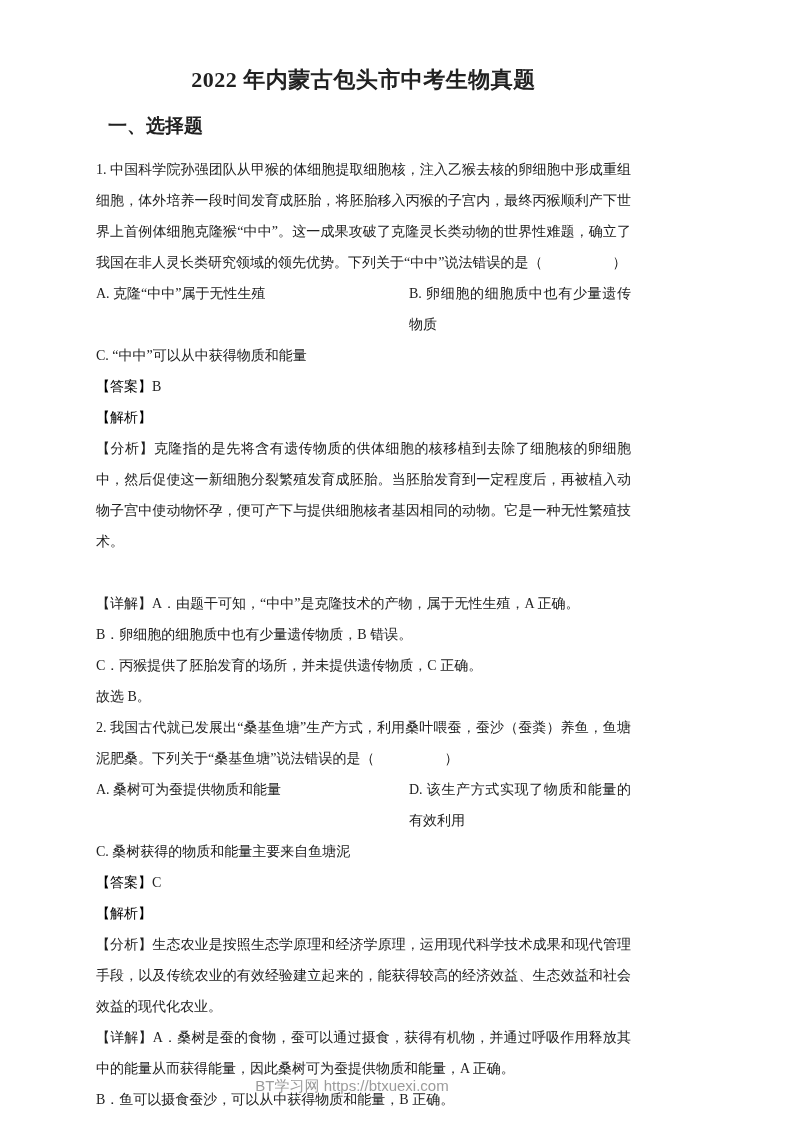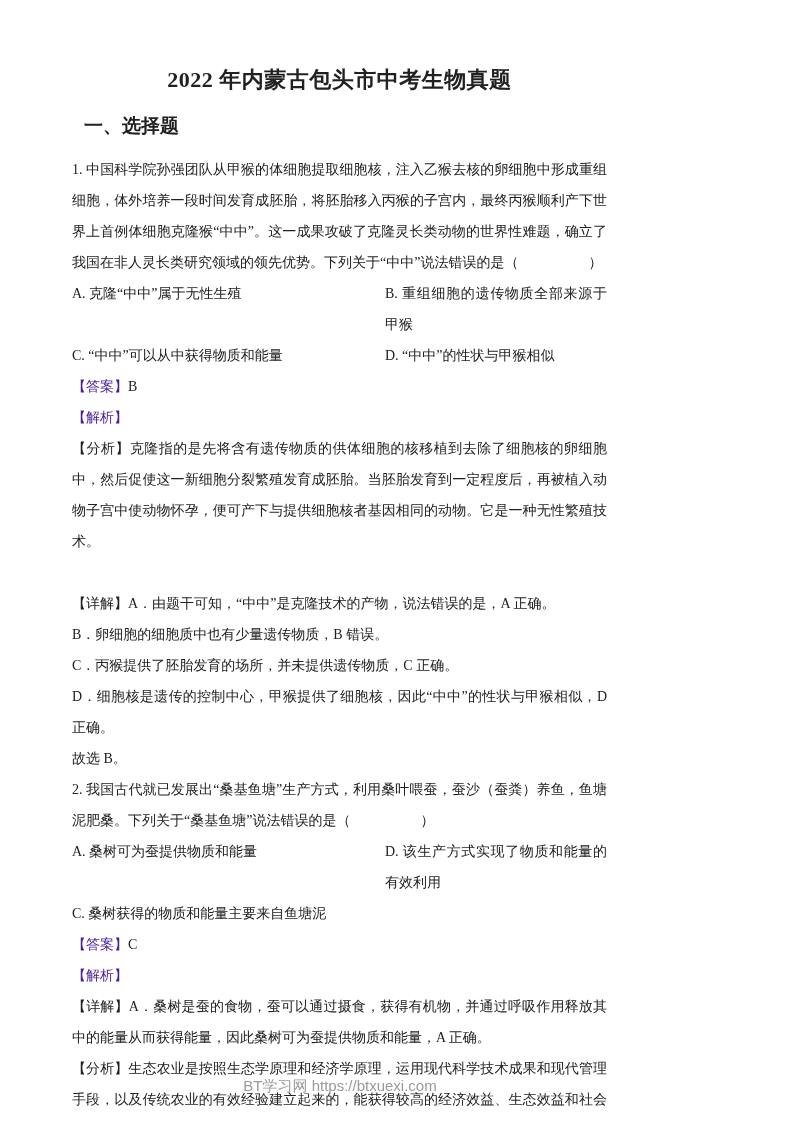--- a/index.html
+++ b/index.html
@@ -12,20 +12,21 @@
     height: 1122px;
     position: relative;
     overflow: hidden;
     font-family: "Liberation Serif", "DejaVu Serif", serif;
     color: #212121;
   }
   .page {
     position: relative;
     width: 680px;
     height: 1122px;
+    padding-left: 24px;
   }
   .content {
     padding: 62px 73px 0 72px;
   }
   .doc-title {
     margin: 0;
     font-size: 22px;
     font-weight: 700;
     text-align: center;
     line-height: 35px;
@@ -43,21 +44,21 @@
     font-size: 14px;
     line-height: 31px;
     text-align: justify;
     text-justify: inter-ideograph;
   }
   .options-grid {
     display: grid;
     grid-template-columns: 313px 1fr;
   }
   .blue {
-    color: #4c1d95;
+    color: #000000;
   }
   .spacer-line {
     height: 31px;
   }
   .footer {
     position: absolute;
     left: 0;
     right: 0;
     bottom: 26px;
     text-align: center;
@@ -75,55 +76,53 @@
 
     <h1 class="doc-title">2022 年内蒙古包头市中考生物真题</h1>
 
     <h2 class="section-heading">一、选择题</h2>
 
     <section>
       <p class="t-line">1. 中国科学院孙强团队从甲猴的体细胞提取细胞核，注入乙猴去核的卵细胞中形成重组细胞，体外培养一段时间发育成胚胎，将胚胎移入丙猴的子宫内，最终丙猴顺利产下世界上首例体细胞克隆猴“中中”。这一成果攻破了克隆灵长类动物的世界性难题，确立了我国在非人灵长类研究领域的领先优势。下列关于“中中”说法错误的是（　　　　　）</p>
 
       <div class="options-grid">
         <p class="t-line">A. 克隆“中中”属于无性生殖</p>
-        <p class="t-line">B. 重组细胞的遗传物质全部来源于甲猴</p>
+        <p class="t-line">B. 卵细胞的细胞质中也有少量遗传物质</p>
         <p class="t-line">C. “中中”可以从中获得物质和能量</p>
-        <p class="t-line">D. “中中”的性状与甲猴相似</p>
       </div>
 
       <p class="t-line"><span class="blue">【答案】</span><span>B</span></p>
 
       <p class="t-line blue">【解析】</p>
 
       <p class="t-line"><span>【分析】</span><span>克隆指的是先将含有遗传物质的供体细胞的核移植到去除了细胞核的卵细胞中，然后促使这一新细胞分裂繁殖发育成胚胎。当胚胎发育到一定程度后，再被植入动物子宫中使动物怀孕，便可产下与提供细胞核者基因相同的动物。它是一种无性繁殖技术。</span></p>
 
       <div class="spacer-line"></div>
 
-      <p class="t-line"><span>【详解】</span><span>A．由题干可知，“中中”是克隆技术的产物，说法错误的是，A 正确。</span></p>
+      <p class="t-line"><span>【详解】</span><span>A．由题干可知，“中中”是克隆技术的产物，属于无性生殖，A 正确。</span></p>
       <p class="t-line">B．卵细胞的细胞质中也有少量遗传物质，B 错误。</p>
       <p class="t-line">C．丙猴提供了胚胎发育的场所，并未提供遗传物质，C 正确。</p>
-      <p class="t-line">D．细胞核是遗传的控制中心，甲猴提供了细胞核，因此“中中”的性状与甲猴相似，D 正确。</p>
       <p class="t-line">故选 B。</p>
     </section>
 
     <section>
       <p class="t-line">2. 我国古代就已发展出“桑基鱼塘”生产方式，利用桑叶喂蚕，蚕沙（蚕粪）养鱼，鱼塘泥肥桑。下列关于“桑基鱼塘”说法错误的是（　　　　　）</p>
 
       <div class="options-grid">
         <p class="t-line">A. 桑树可为蚕提供物质和能量</p>
         <p class="t-line">D. 该生产方式实现了物质和能量的有效利用</p>
         <p class="t-line">C. 桑树获得的物质和能量主要来自鱼塘泥</p>
       </div>
 
       <p class="t-line"><span class="blue">【答案】</span><span>C</span></p>
 
       <p class="t-line blue">【解析】</p>
 
+      <p class="t-line"><span>【分析】</span><span>生态农业是按照生态学原理和经济学原理，运用现代科学技术成果和现代管理手段，以及传统农业的有效经验建立起来的，能获得较高的经济效益、生态效益和社会效益的现代化农业。</span></p>
+
       <p class="t-line"><span>【详解】</span><span>A．桑树是蚕的食物，蚕可以通过摄食，获得有机物，并通过呼吸作用释放其中的能量从而获得能量，因此桑树可为蚕提供物质和能量，A 正确。</span></p>
-
-      <p class="t-line"><span>【分析】</span><span>生态农业是按照生态学原理和经济学原理，运用现代科学技术成果和现代管理手段，以及传统农业的有效经验建立起来的，能获得较高的经济效益、生态效益和社会效益的现代化农业。</span></p>
       <p class="t-line">B．鱼可以摄食蚕沙，可以从中获得物质和能量，B 正确。</p>
     </section>
 
   </div>
 
   <div class="footer">BT学习网 https://btxuexi.com</div>
 </div>
 
 </body></html>

